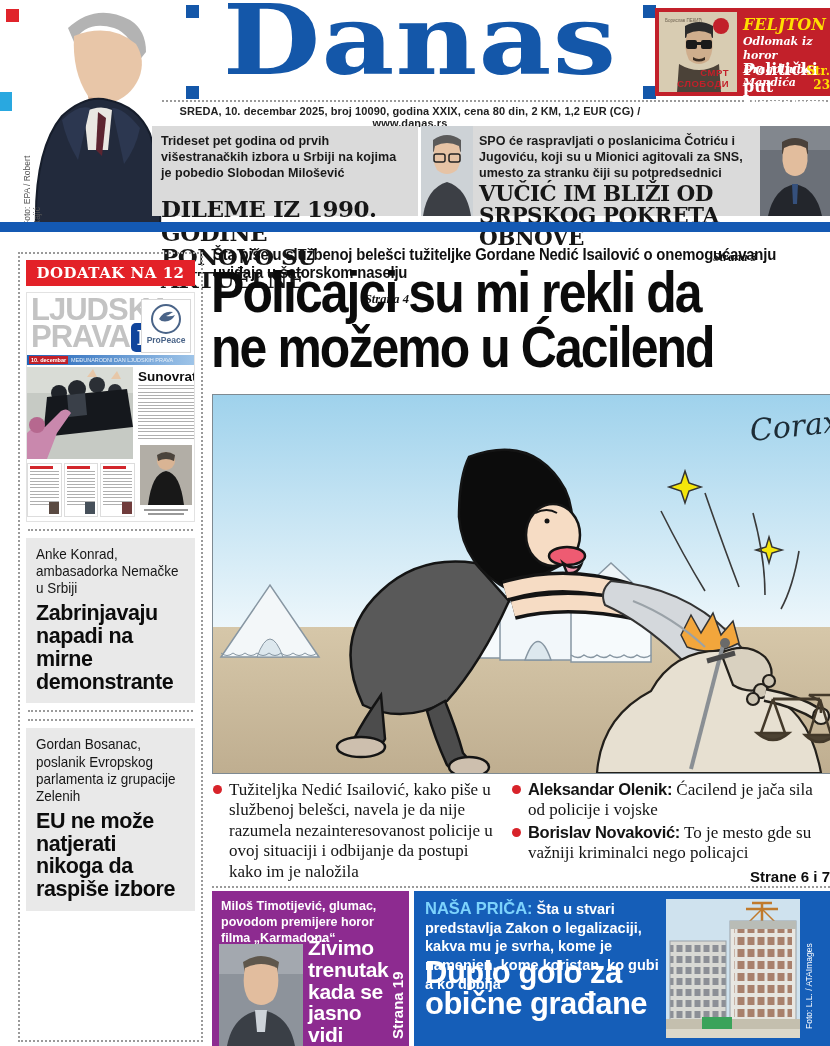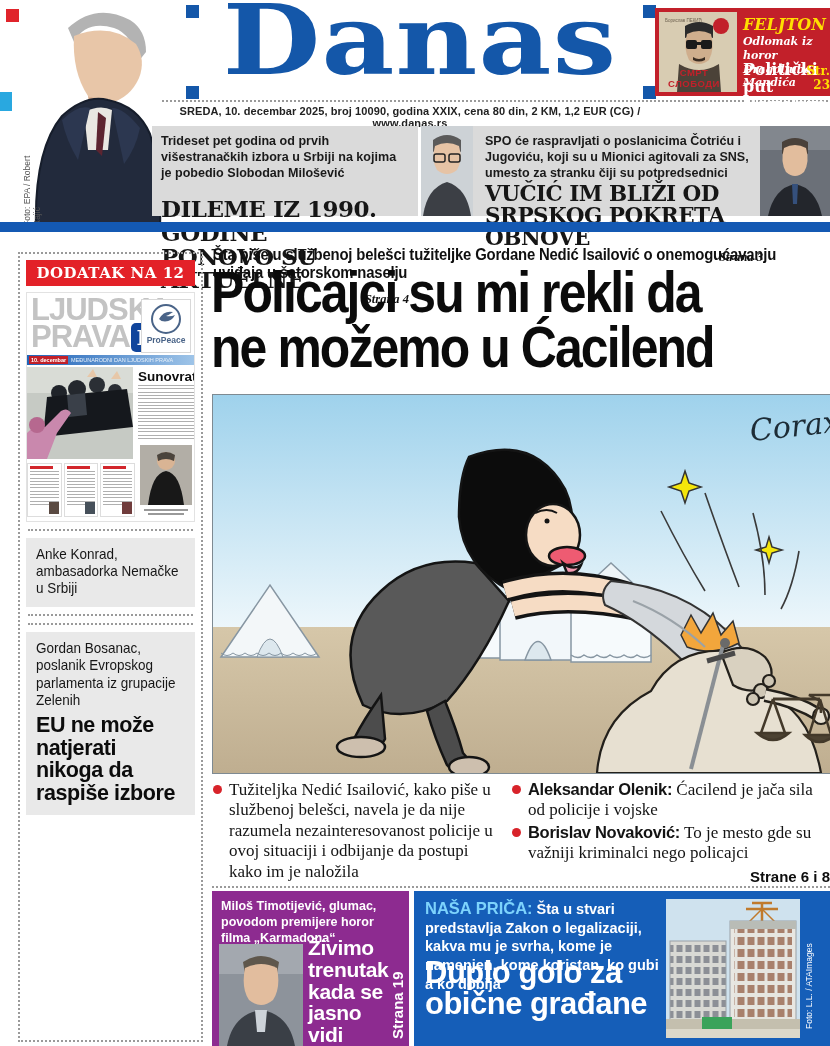--- a/index.html
+++ b/index.html
@@ -111,21 +111,21 @@
         <path d="M26 14 Q40 6 54 14 L54 26 Q40 20 26 26 Z" fill="#2b2b2b"></path>
         <path d="M28 22 Q40 16 52 22 Q56 36 50 48 Q40 56 30 48 Q24 36 28 22 Z" fill="#cfae8d"></path>
         <rect x="27" y="28" width="11" height="9" rx="2" fill="#1a1a1a"></rect>
         <rect x="42" y="28" width="11" height="9" rx="2" fill="#1a1a1a"></rect>
         <rect x="38" y="30" width="4" height="3" fill="#1a1a1a"></rect>
         <path d="M34 45 Q40 49 46 45 L46 48 Q40 51 34 48 Z" fill="#3a2c22"></path>
         <path d="M20 52 Q40 64 60 52 L62 80 L18 80 Z" fill="#4b4238"></path>
         <circle cx="62" cy="14" r="8" fill="#c2202a"></circle>
         <text x="6" y="10" font-size="4.5" fill="#6b5f4d">Борислав ПЕКИЋ</text>
       </svg>
-      <div class="abs" style="left:0;bottom:3px;width:70px;text-align:center;color:#c2202a;font-weight:700;font-size:9.5px;letter-spacing:.5px;">СМРТ СЛОБОДИ</div>
+      <div class="abs" style="left:0;bottom:3px;width:70px;text-align:right;color:#c2202a;font-weight:700;font-size:9.5px;letter-spacing:.5px;">СМРТ СЛОБОДИ</div>
     </div>
     <div class="abs felj-label" style="left:88px;top:7px;">FELJTON</div>
     <div class="abs felj-sub pre" style="left:88px;top:27px;width:84px;">Odlomak iz horor
 Dragoljuba Mandića</div>
     <div class="abs felj-title pre" style="left:88px;top:53px;width:84px;">Politički put
 Borislava
 Pekića</div>
     <div class="abs felj-page" style="left:134px;top:56px;text-align:right;">Str. 23</div>
   </div>
 
@@ -151,21 +151,21 @@
     <div class="abs" style="left:339px;top:0;width:70px;height:90px;">
       <svg width="70" height="90" viewBox="0 0 70 90" aria-hidden="true">
         <rect width="70" height="90" fill="#6b7078"></rect>
         <rect x="0" y="0" width="70" height="24" fill="#82878e"></rect>
         <path d="M22 16 Q35 8 48 16 L48 28 Q35 22 22 28 Z" fill="#4a413a"></path>
         <path d="M24 22 Q35 16 46 22 Q50 36 44 46 Q35 54 26 46 Q20 36 24 22 Z" fill="#e2bd9d"></path>
         <path d="M8 90 Q14 62 35 58 Q56 62 62 90 Z" fill="#23262c"></path>
         <path d="M32 58 L38 58 L37 78 L33 78 Z" fill="#35507c"></path>
       </svg>
     </div>
-    <div class="abs" style="left:64px;top:7px;width:278px;">
+    <div class="abs" style="left:58px;top:7px;width:278px;">
       <span class="t-kicker cnd">SPO će raspravljati o poslanicima Čotriću i Jugoviću, koji su u Mionici agitovali za SNS, umesto za stranku čiji su potpredsednici</span>
       <div class="t-head pre" style="margin-top:2px;font-size:21.5px;">VUČIĆ IM BLIŽI OD
 SRPSKOG POKRETA OBNOVE</div>
       <div class="t-page">Strana 3</div>
     </div>
   </div>
 
   <div class="abs bluebar" style="left:0;top:222px;width:830px;height:10px;"></div>
 
   <div class="abs sidebar" style="left:18px;top:252px;width:185px;height:790px;box-sizing:border-box;padding:6px;">
@@ -231,20 +231,23 @@
             <div class="red"></div>
             <div class="faux" style="margin:2px;height:34px;"></div>
             <div style="position:absolute;right:2px;bottom:2px;width:10px;height:12px;background:#703c3c;"></div>
           </div>
       </div>
     </div>
 
     <div class="s-div"></div>
     <div class="s-item">
       <span class="s-kicker cnd">Anke Konrad, ambasadorka Nemačke u Srbiji</span>
+      <div class="s-head pre">Zabrinjavaju
+napadi na mirne
+demonstrante</div>
     </div>
     <div class="s-div"></div>
     <div class="s-div"></div>
     <div class="s-item">
       <span class="s-kicker cnd">Gordan Bosanac, poslanik Evropskog parlamenta iz grupacije Zelenih</span>
       <div class="s-head pre">EU ne može
 natjerati
 nikoga da
 raspiše izbore</div>
     </div>
@@ -356,21 +359,21 @@
   </div>
   <div class="abs" style="left:512px;top:780px;width:318px;">
     <div class="bullet">
         <span class="dot"></span>
       <span><b>Aleksandar Olenik:</b><span> Ćacilend je jača sila od policije i vojske</span></span>
     </div>
     <div class="bullet" style="margin-top:2px;">
         <span class="dot"></span>
       <span><b>Borislav Novaković:</b><span> To je mesto gde su važniji kriminalci nego policajci</span></span>
     </div>
-    <div class="pages-ref" style="margin-top:4px;">Strane 6 i 8</div>
+    <div class="pages-ref" style="margin-top:4px;">Strane 6 i 7</div>
   </div>
   <div class="abs dotted-h" style="left:212px;top:886px;width:618px;"></div>
 
   <div class="abs purple" style="left:212px;top:891px;width:197px;height:155px;">
     <div style="padding:7px 9px 0 9px;">
         <span class="p-kicker cnd">Miloš Timotijević, glumac, povodom premijere horor filma „Karmadona“</span>
       </div>
     <div class="abs" style="left:7px;bottom:0;width:84px;height:102px;">
       <svg width="84" height="102" viewBox="0 0 84 102" aria-hidden="true">
         <rect width="84" height="102" fill="#8d939b"></rect>

